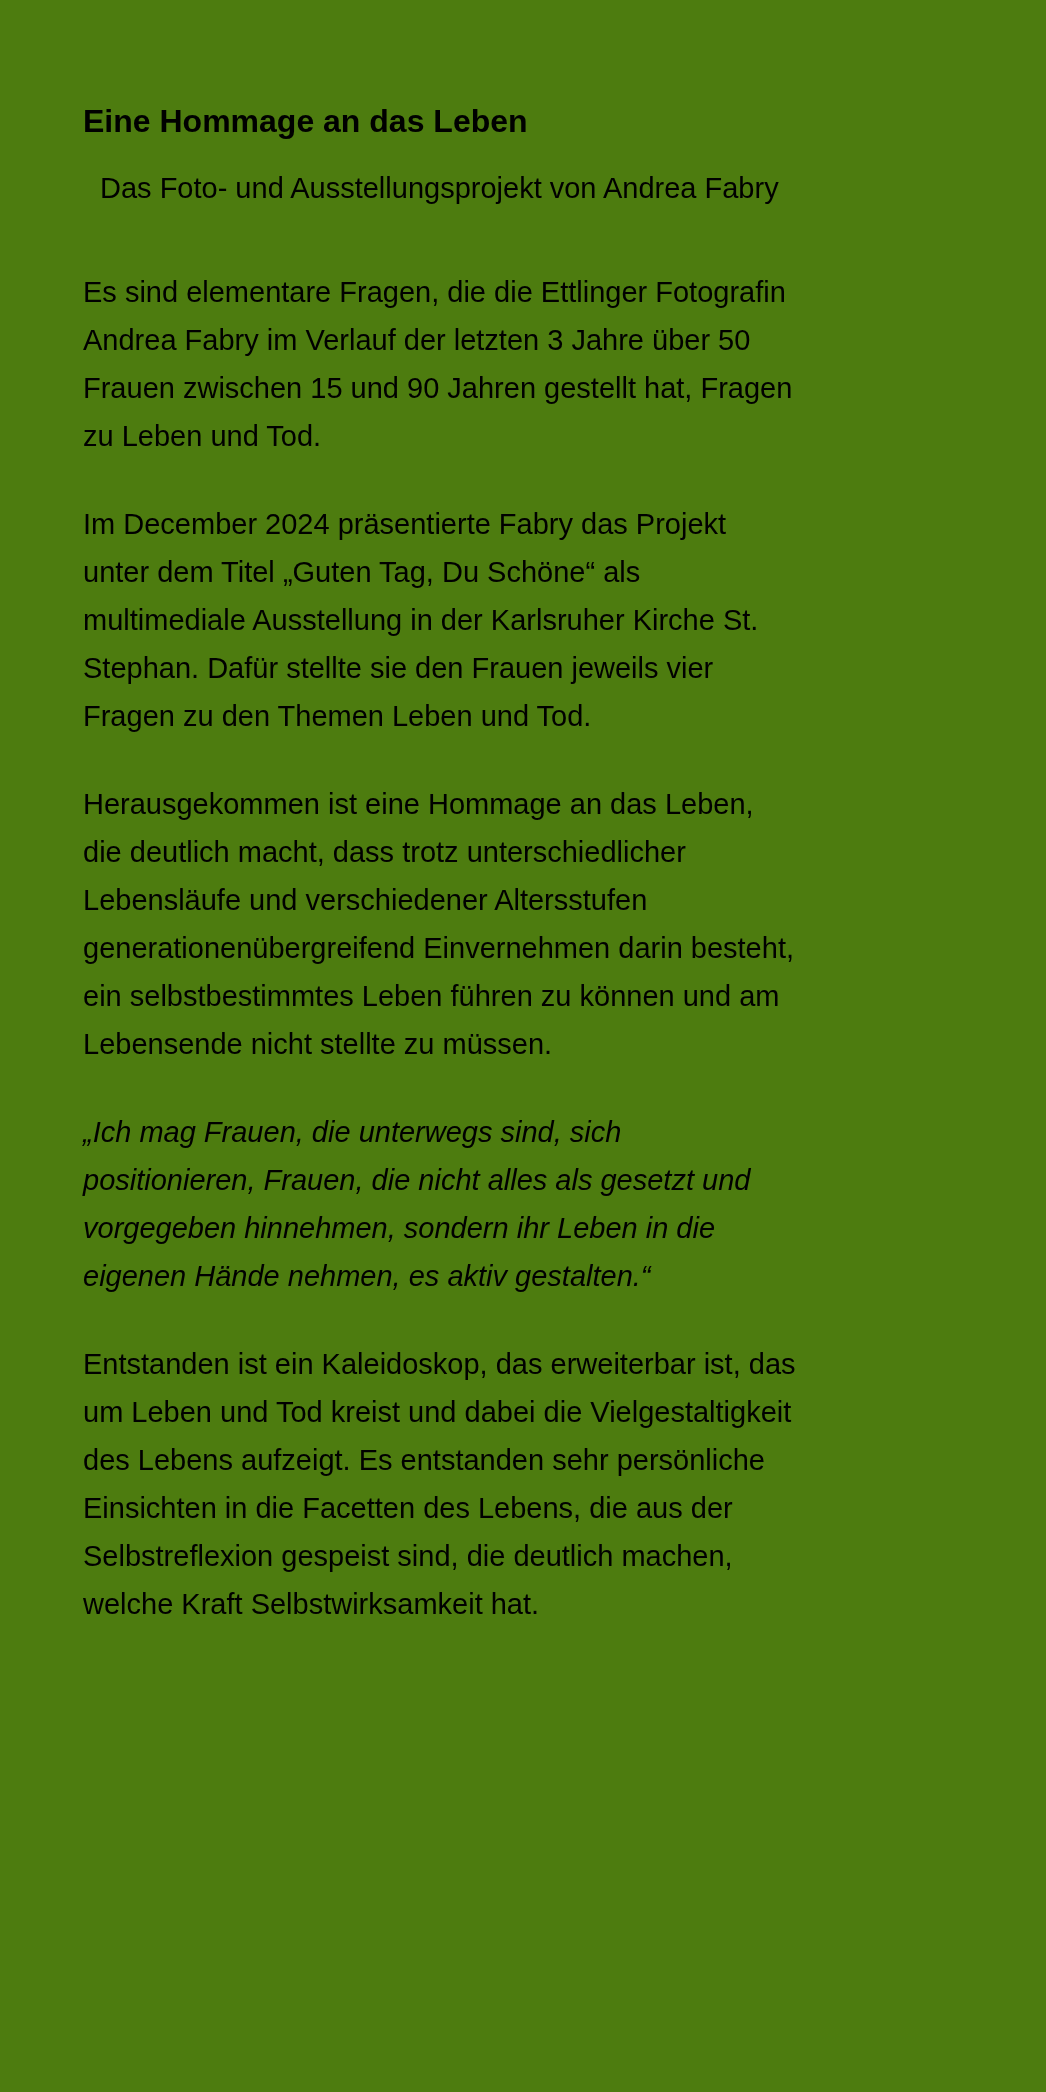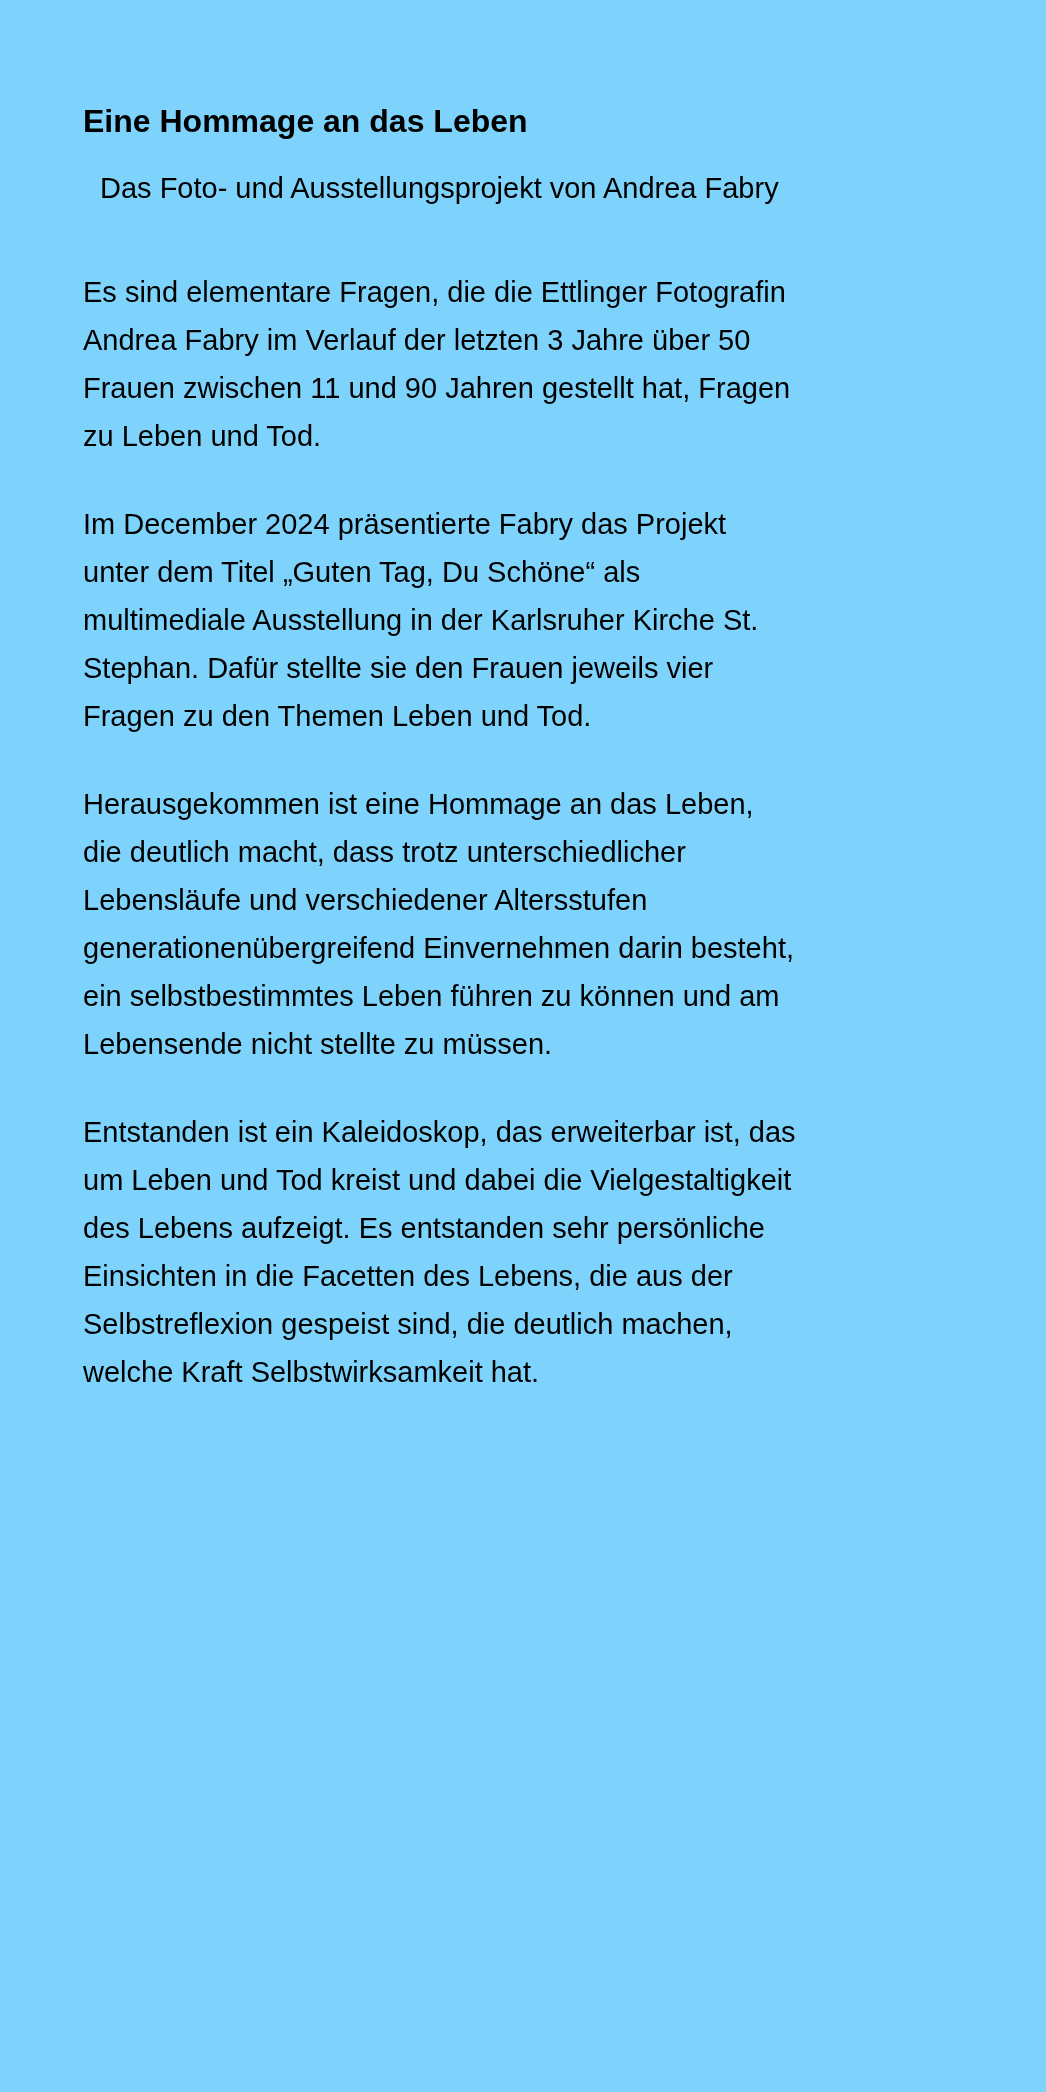--- a/index.html
+++ b/index.html
@@ -4,21 +4,21 @@
 <style>
   html, body {
     margin: 0;
     padding: 0;
     background: #ffffff;
   }
   .page {
     position: relative;
     width: 1046px;
     height: 2092px;
-    background: #7dd3fc;
+    background: #4d7c0f;
     overflow: hidden;
     font-family: "Liberation Sans", "DejaVu Sans", sans-serif;
     color: #000000;
   }
   .content {
     position: absolute;
     left: 83px;
     top: 95px;
     width: 910px;
   }
@@ -58,37 +58,41 @@
 
 <div class="page">
   <div class="content">
 
     <h1 class="doc-title">Eine Hommage an das Leben</h1>
 
     <div class="doc-subtitle">Das Foto- und Ausstellungsprojekt von Andrea Fabry</div>
 
     <p class="para first">Es sind elementare Fragen, die die Ettlinger Fotografin
 Andrea Fabry im Verlauf der letzten 3 Jahre über 50
-Frauen zwischen 11 und 90 Jahren gestellt hat, Fragen
+Frauen zwischen 15 und 90 Jahren gestellt hat, Fragen
 zu Leben und Tod.</p>
 
 
     <p class="para"><span>Im December 2024 präsentierte Fabry das Projekt
 unter dem Titel </span><span class="bold-inline">„Guten Tag, Du Schöne“</span><span> als
 multimediale Ausstellung in der Karlsruher Kirche St.
 Stephan. Dafür stellte sie den Frauen jeweils vier
 Fragen zu den Themen Leben und Tod.</span></p>
 
     <p class="para">Herausgekommen ist eine Hommage an das Leben,
 die deutlich macht, dass trotz unterschiedlicher
 Lebensläufe und verschiedener Altersstufen
 generationenübergreifend Einvernehmen darin besteht,
 ein selbstbestimmtes Leben führen zu können und am
 Lebensende nicht stellte zu müssen.</p>
 
+    <p class="para quote">„Ich mag Frauen, die unterwegs sind, sich
+positionieren, Frauen, die nicht alles als gesetzt und
+vorgegeben hinnehmen, sondern ihr Leben in die
+eigenen Hände nehmen, es aktiv gestalten.“</p>
 
     <p class="para">Entstanden ist ein Kaleidoskop, das erweiterbar ist, das
 um Leben und Tod kreist und dabei die Vielgestaltigkeit
 des Lebens aufzeigt. Es entstanden sehr persönliche
 Einsichten in die Facetten des Lebens, die aus der
 Selbstreflexion gespeist sind, die deutlich machen,
 welche Kraft Selbstwirksamkeit hat.</p>
 
   </div>
 </div>

